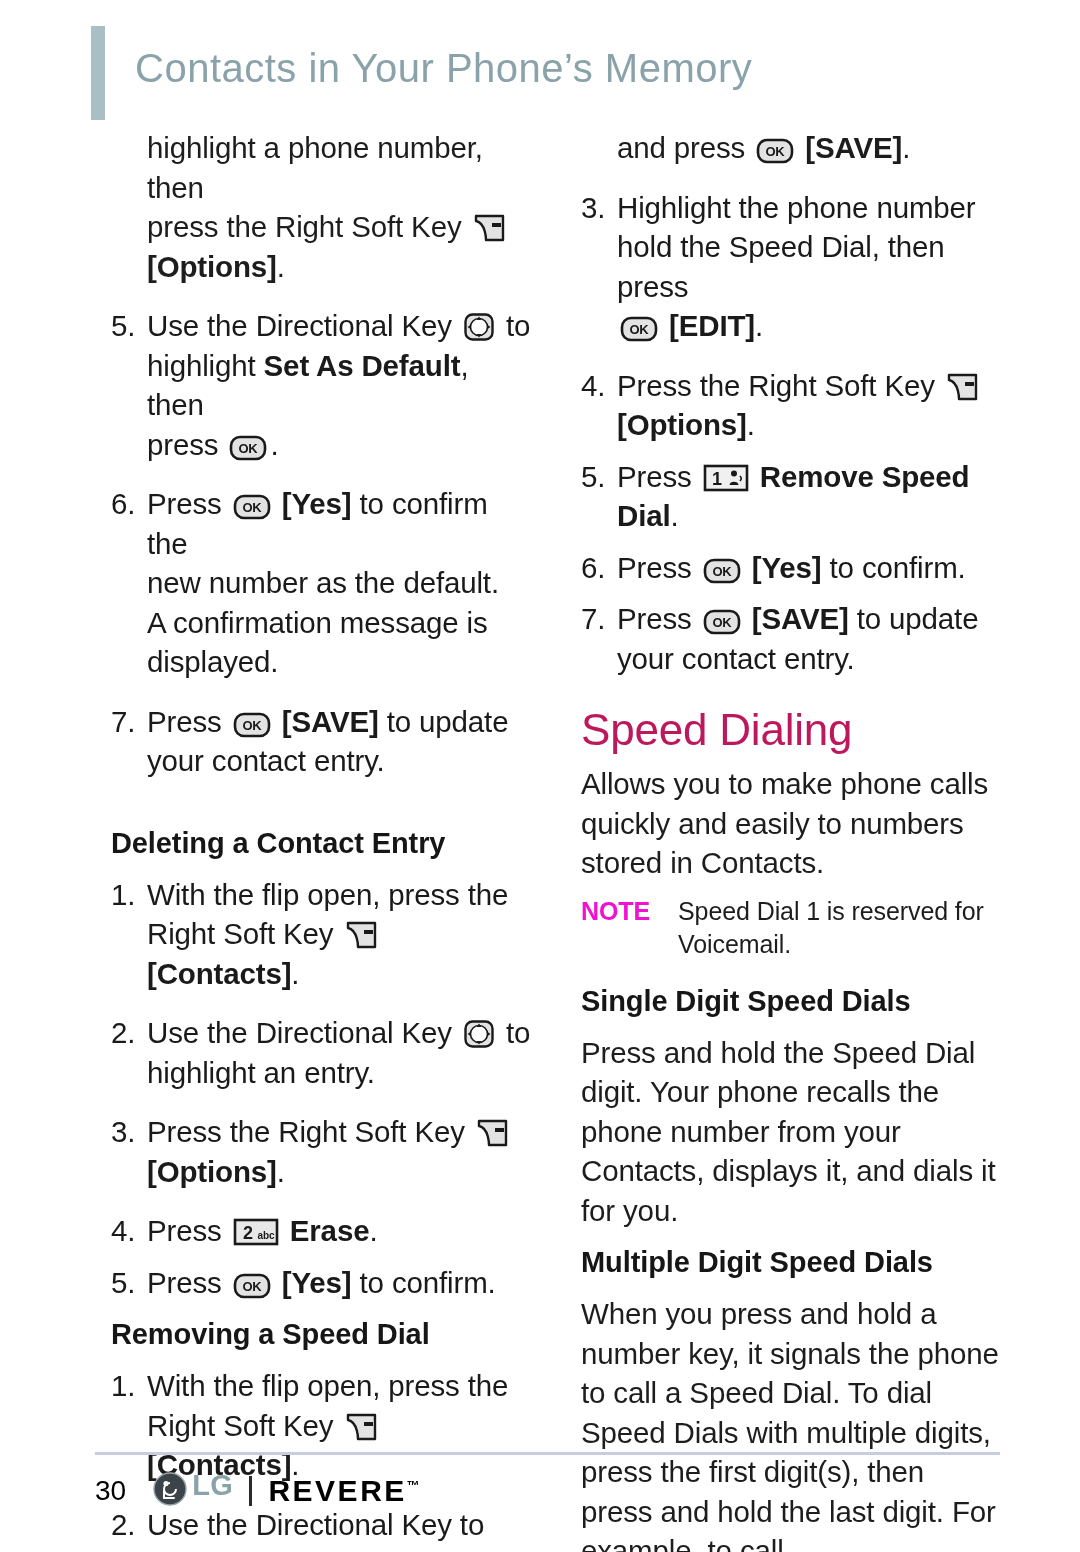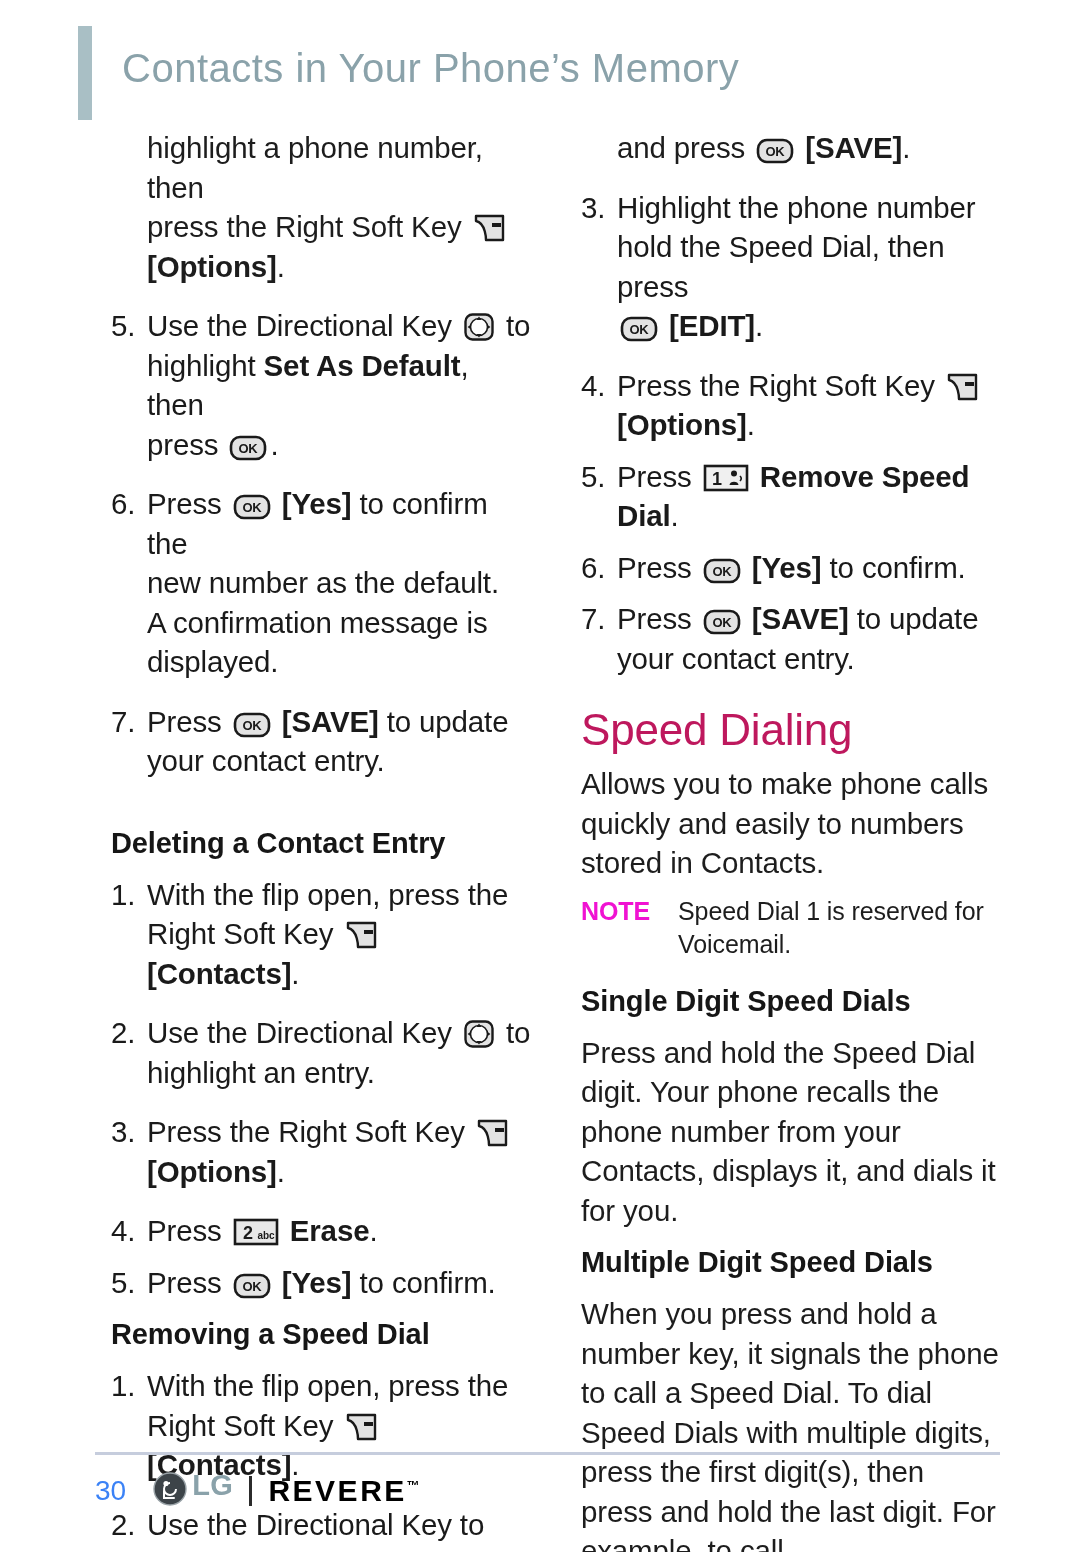--- a/index.html
+++ b/index.html
@@ -12,21 +12,21 @@
     position:relative;
   }
   .page{
     position:absolute; inset:0;
     padding:0;
   }
 
   
   .header{
     position:absolute;
-    left:78px; top:26px;
+    left:91px; top:26px;
     display:flex; align-items:flex-start;
   }
   .header-bar{
     width:14px; height:94px;
     background:#a9bfc5;
     flex:0 0 auto;
   }
   .header-title{
     font-size:40px;
     font-weight:400;
@@ -127,21 +127,21 @@
     background:#c6cddd;
   }
   .footer{
     position:absolute;
     left:95px; top:1470px;
     display:flex; align-items:center;
     height:42px;
   }
   .page-num{
     font-size:28px;
-    color:#3b82f6;
+    color:#000000;
     margin-right:26px;
     line-height:1;
   }
   .lg-mark{ display:flex; align-items:flex-start; }
   .lg-text{
     font-size:29px;
     font-weight:bold;
     color:#8aa2aa;
     letter-spacing:0.5px;
     margin-left:4px;

